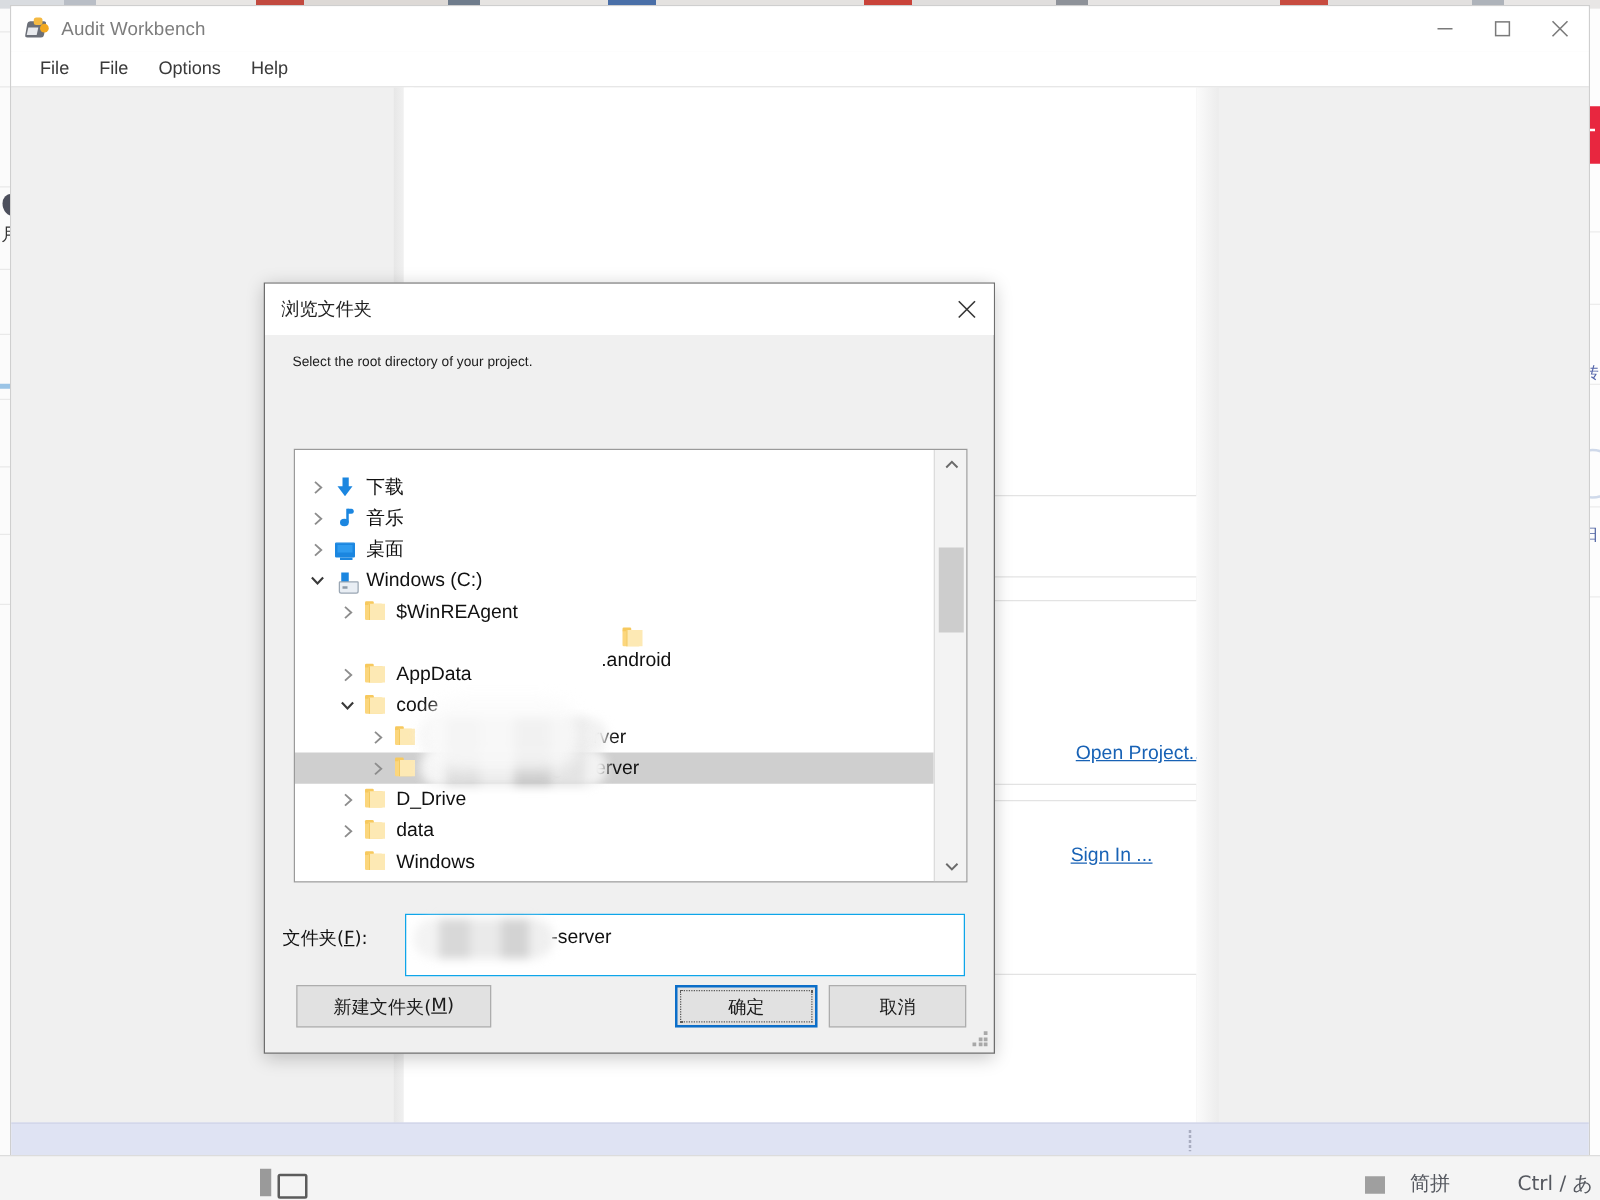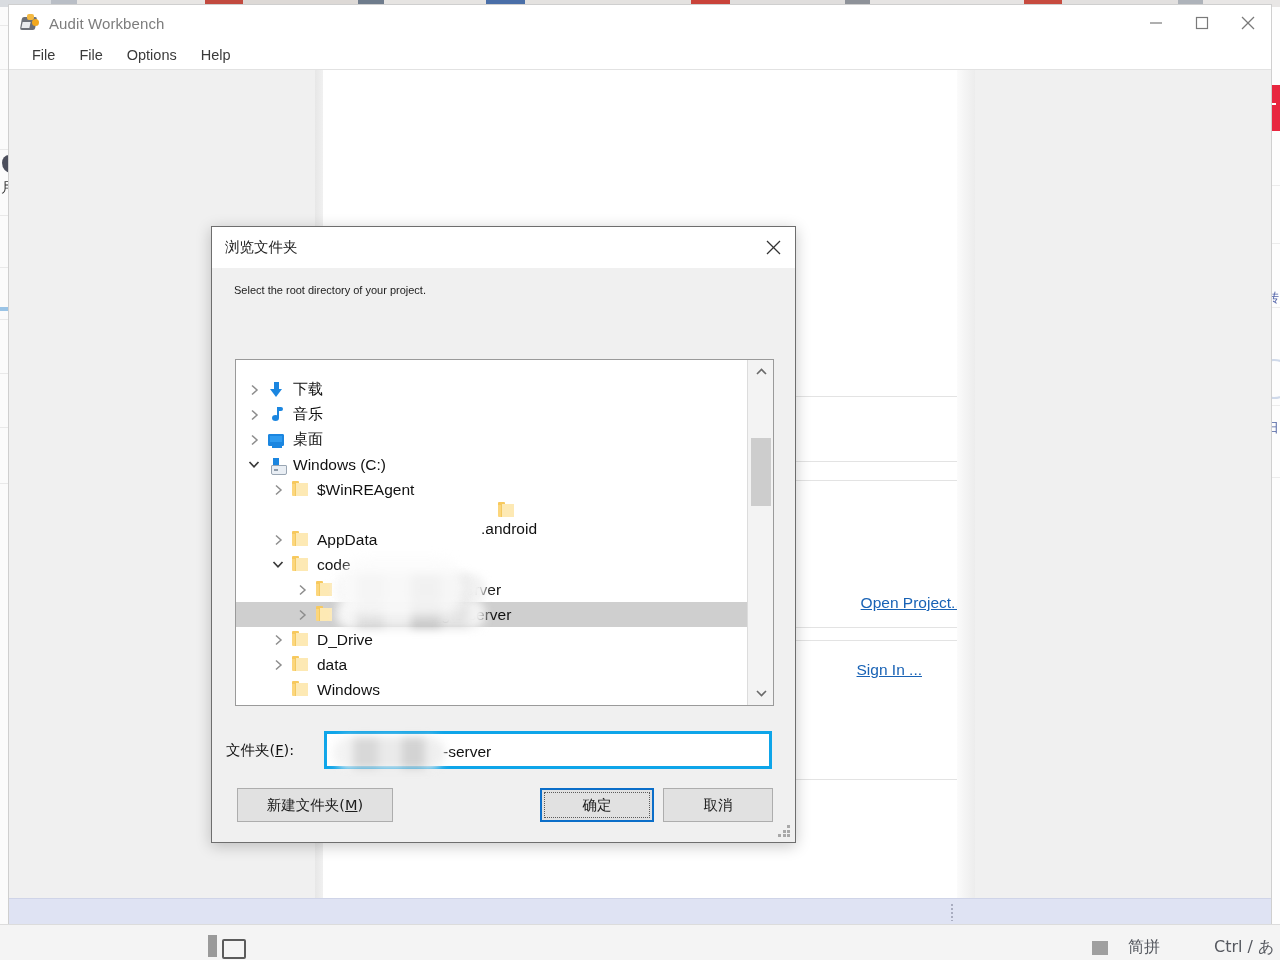--- a/index.html
+++ b/index.html
@@ -167,21 +167,21 @@
   .card-3 { left: 36px; top: 570px; width: 610px; height: 140px; }
   .card-inner-line {
     position: absolute; left: 0; top: 54px; width: 1px; height: 94px;
     background: #e3e3e3;
   }
   .link {
     position: absolute; color: #1862b5; font-size: 15.5px;
     text-decoration: underline; white-space: nowrap;
   }
   .link-open { right: 4px; top: 113px; }
-  .link-signin { right: 46px; top: 20px; }
+  .link-signin { right: 46px; top: 35px; }
 
   .statusbar {
     position: absolute; left: 0; bottom: 0; width: 100%; height: 27px;
     background: #dfe3f3; border-top: 1px solid #cfd4e8;
   }
   .status-grip {
     position: absolute; left: 942px; top: 5px; width: 2px; height: 17px;
     background: repeating-linear-gradient(180deg,#a9adc0 0 2px,transparent 2px 4px);
   }
 
@@ -354,22 +354,22 @@
 
   .folder-row {
     position: absolute; left: 0; top: 504px; width: 100%; height: 40px;
   }
   .folder-label {
     position: absolute; left: 14px; top: 10px; font-size: 14.5px; color: #111;
     font-family: "DejaVu Sans", sans-serif;
   }
   .folder-label u { text-decoration: underline; }
   .folder-input {
-    position: absolute; left: 112px; top: 0px; width: 448px; height: 38px;
-    background: #ffffff; border: 3px solid #0ea5e9; box-sizing: border-box;
+    position: absolute; left: 112px; top: 0px; width: 448px; height: 50px;
+    background: #ffffff; border: 1px solid #0ea5e9; box-sizing: border-box;
   }
   .folder-input-text {
     position: absolute; left: 8px; top: 9px; font-size: 15.5px; color: #111;
     white-space: nowrap;
   }
 
   .btn {
     position: absolute; height: 34px; background: #e1e1e1;
     border: 1px solid #adadad; box-sizing: border-box;
     display: flex; align-items: center; justify-content: center;

